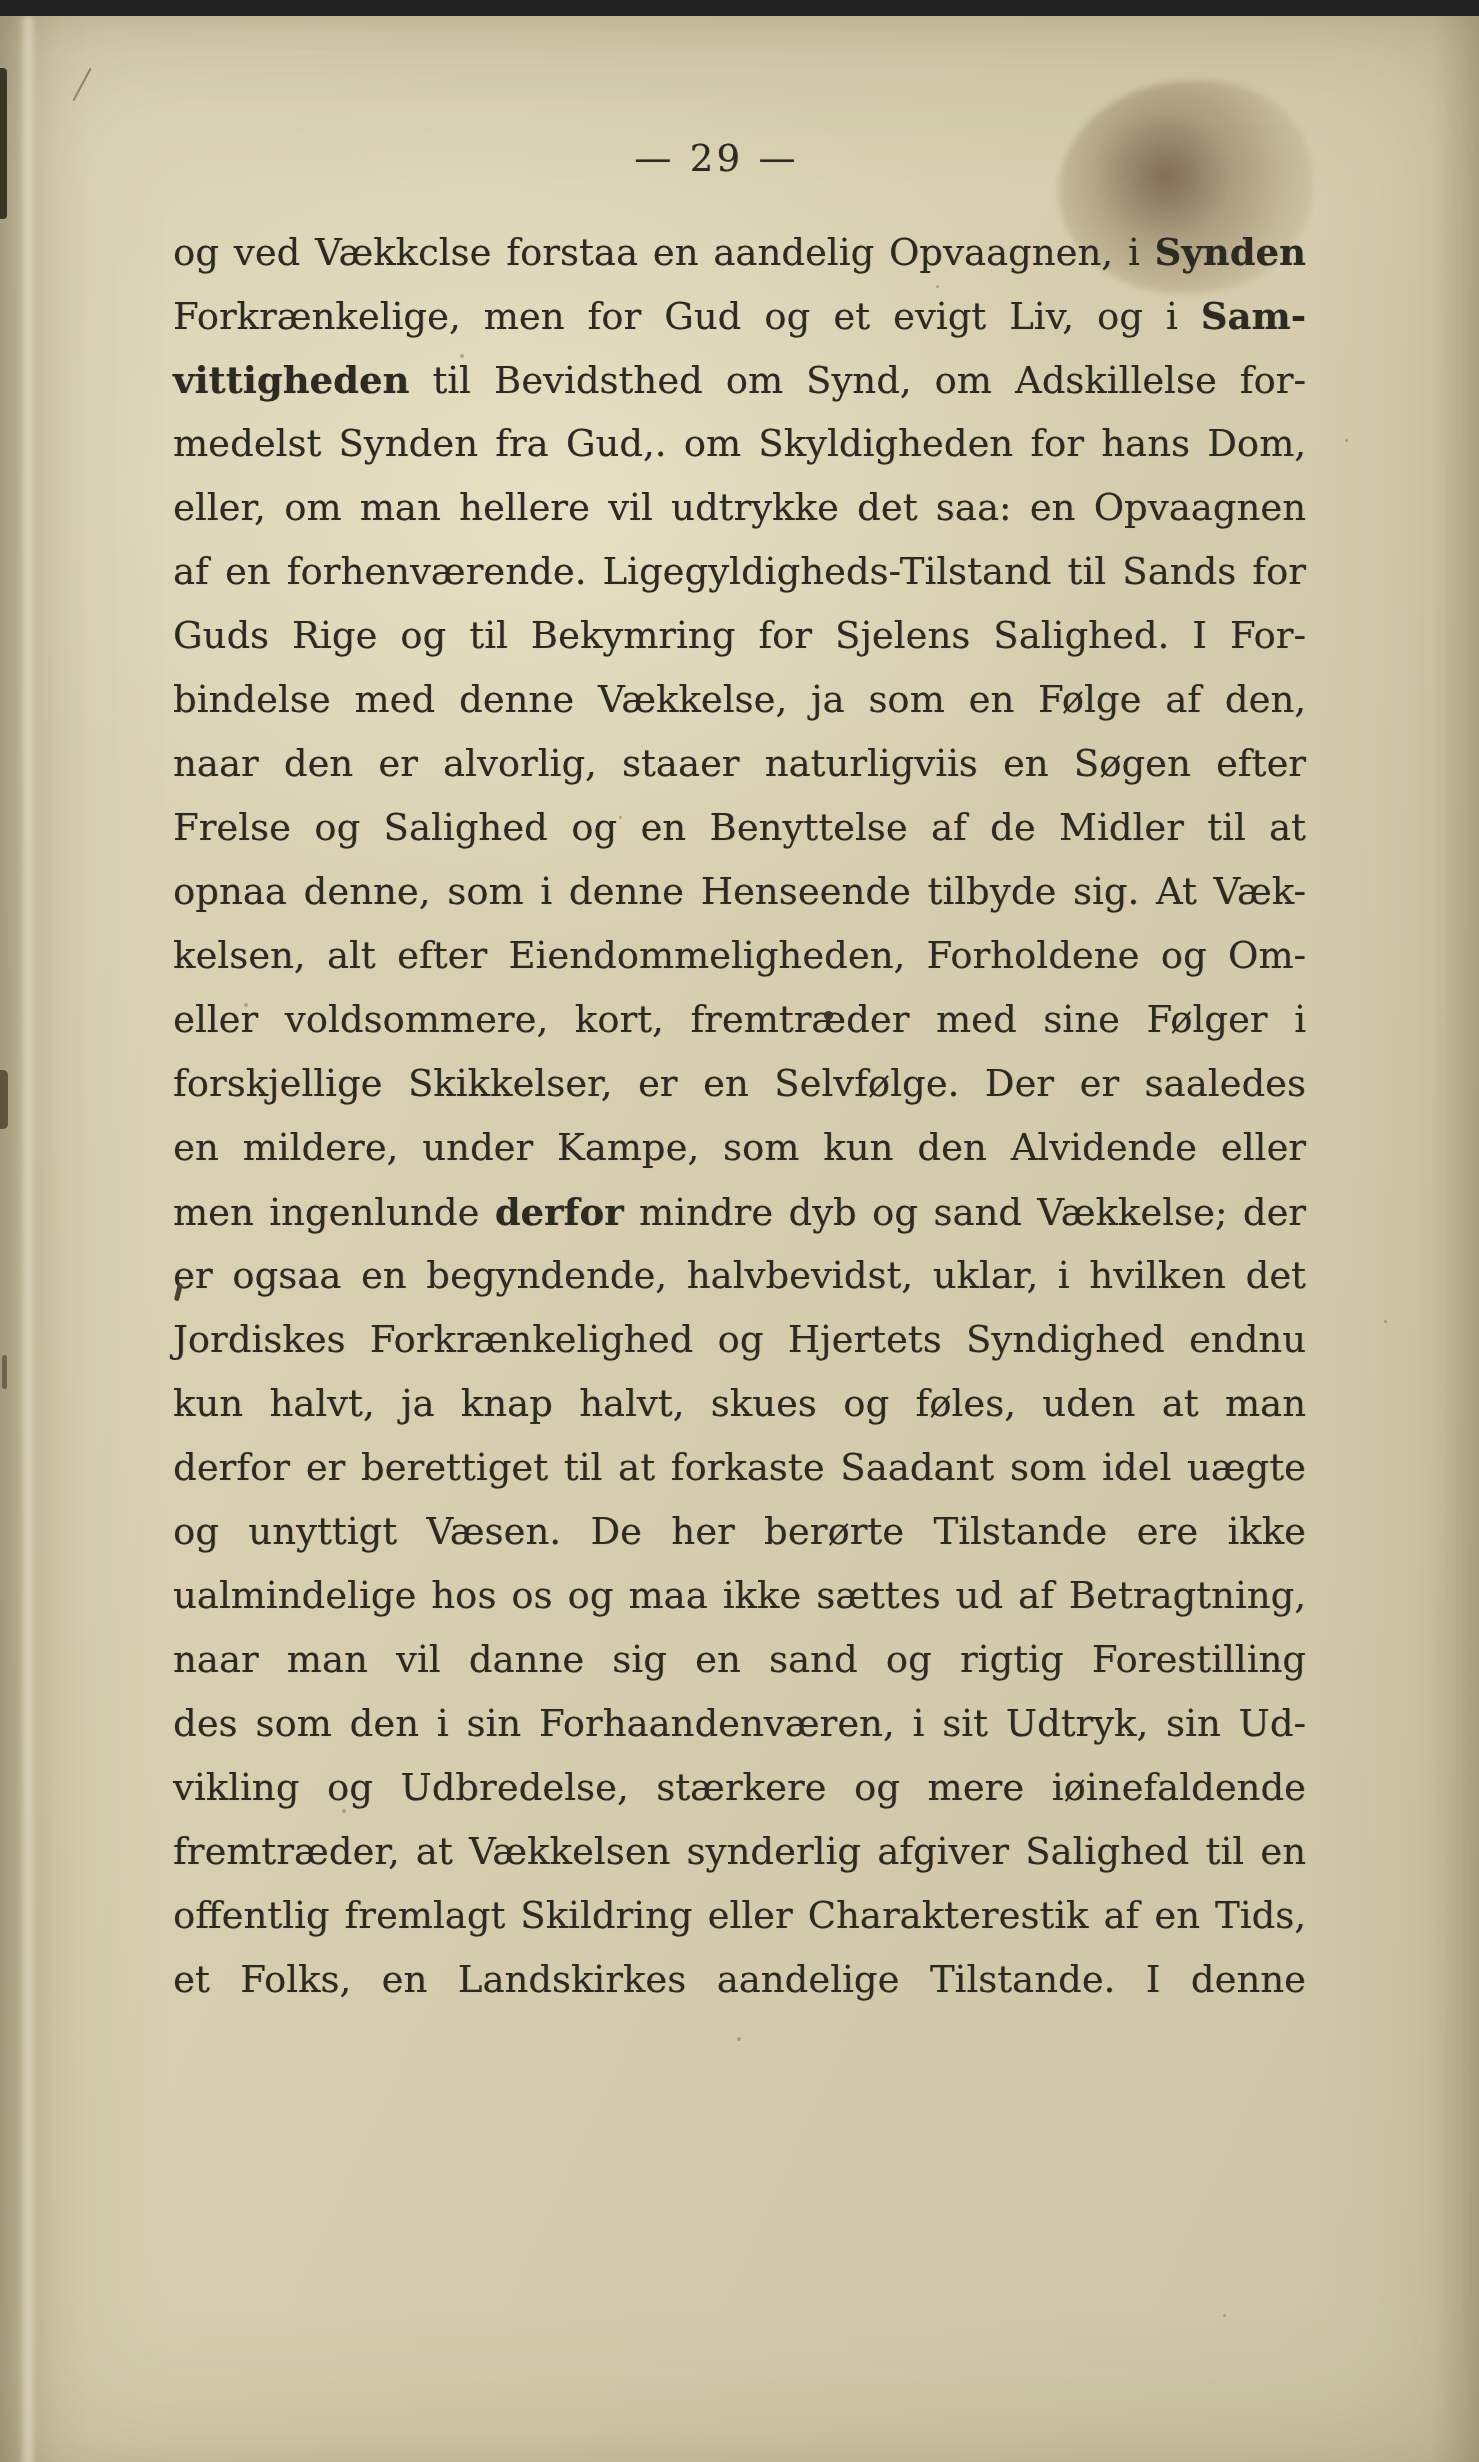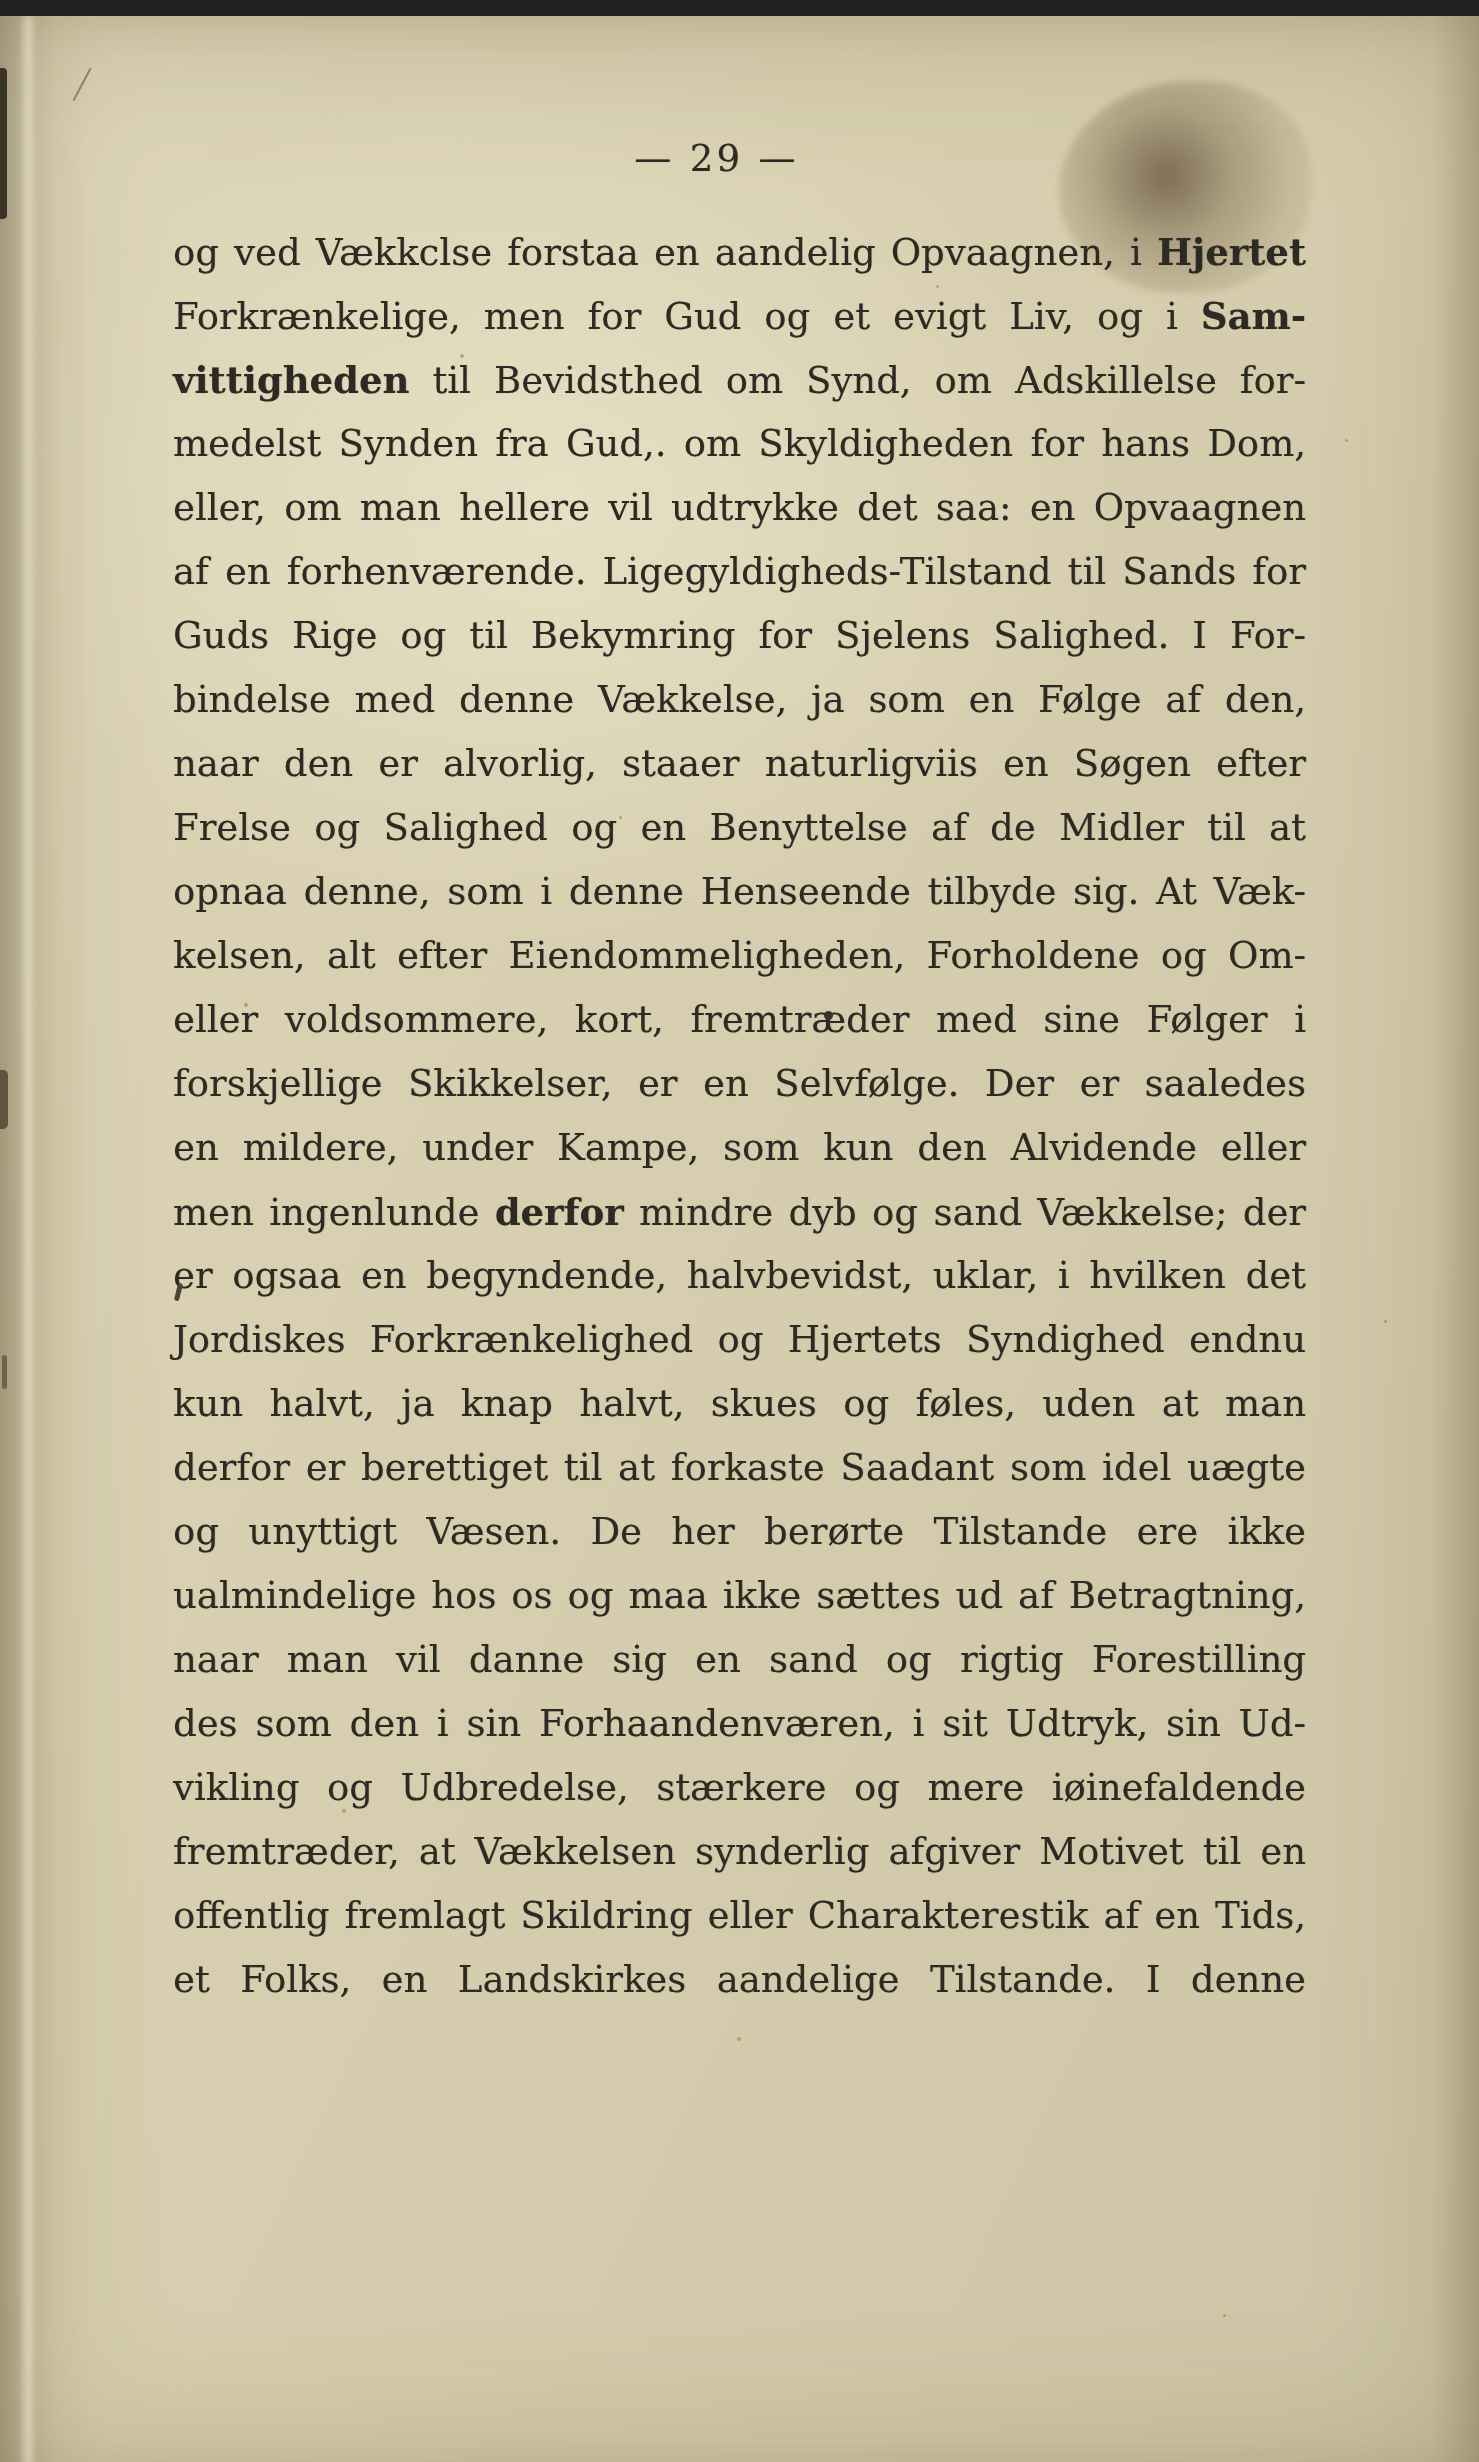--- a/index.html
+++ b/index.html
@@ -85,21 +85,21 @@
   <div class="binding-shadow"></div>
   <div class="crease-highlight"></div>
   <div class="edge-right"></div>
 
   <div class="stain"></div>
   <div class="stain-core"></div>
 
   <div class="page-number">— 29 —</div>
 
   <div class="text-block">
-      <div class="line"><span>og ved Vækkclse forstaa en aandelig Opvaagnen, i </span><span class="b">Hjertet</span></div>
+      <div class="line"><span>og ved Vækkclse forstaa en aandelig Opvaagnen, i </span><span class="b">Synden</span></div>
       <div class="line"><span>Forkrænkelige, men for Gud og et evigt Liv, og i </span><span class="b">Sam-</span></div>
       <div class="line"><span class="b">vittigheden</span><span> til Bevidsthed om Synd, om Adskillelse for-</span></div>
       <div class="line"><span>medelst Synden fra Gud,. om Skyldigheden for hans Dom,</span></div>
       <div class="line"><span>eller, om man hellere vil udtrykke det saa: en Opvaagnen</span></div>
       <div class="line"><span>af en forhenværende. Ligegyldigheds-Tilstand til Sands for</span></div>
       <div class="line"><span>Guds Rige og til Bekymring for Sjelens Salighed.  I For-</span></div>
       <div class="line"><span>bindelse med denne Vækkelse, ja som en Følge af den,</span></div>
       <div class="line"><span>naar den er alvorlig, staaer naturligviis en Søgen efter</span></div>
       <div class="line"><span>Frelse og Salighed og en Benyttelse af de Midler til at</span></div>
       <div class="line"><span>opnaa denne, som i denne Henseende tilbyde sig.  At Væk-</span></div>
@@ -110,21 +110,21 @@
       <div class="line"><span>men ingenlunde </span><span class="b">derfor</span><span> mindre dyb og sand Vækkelse; der</span></div>
       <div class="line"><span>er ogsaa en begyndende, halvbevidst, uklar, i hvilken det</span></div>
       <div class="line"><span>Jordiskes Forkrænkelighed og Hjertets Syndighed endnu</span></div>
       <div class="line"><span>kun halvt, ja knap halvt, skues og føles, uden at man</span></div>
       <div class="line"><span>derfor er berettiget til at forkaste Saadant som idel uægte</span></div>
       <div class="line"><span>og unyttigt Væsen.  De her berørte Tilstande ere ikke</span></div>
       <div class="line"><span>ualmindelige hos os og maa ikke sættes ud af Betragtning,</span></div>
       <div class="line"><span>naar man vil danne sig en sand og rigtig Forestilling</span></div>
       <div class="line"><span>des som den i sin Forhaandenværen, i sit Udtryk, sin Ud-</span></div>
       <div class="line"><span>vikling og Udbredelse, stærkere og mere iøinefaldende</span></div>
-      <div class="line"><span>fremtræder, at Vækkelsen synderlig afgiver Motivet til en</span></div>
+      <div class="line"><span>fremtræder, at Vækkelsen synderlig afgiver Salighed til en</span></div>
       <div class="line"><span>offentlig fremlagt Skildring eller Charakterestik af en Tids,</span></div>
       <div class="line"><span>et Folks, en Landskirkes aandelige Tilstande.  I denne</span></div>
     </div>
 
   <div class="ink-mark m-dot"></div>
   <div class="ink-mark m-apostrophe"></div>
   <div class="ink-mark m-sliver-1"></div>
   <div class="ink-mark m-sliver-2"></div>
   <div class="ink-mark m-sliver-3"></div>
   <div class="ink-mark m-hair"></div>

